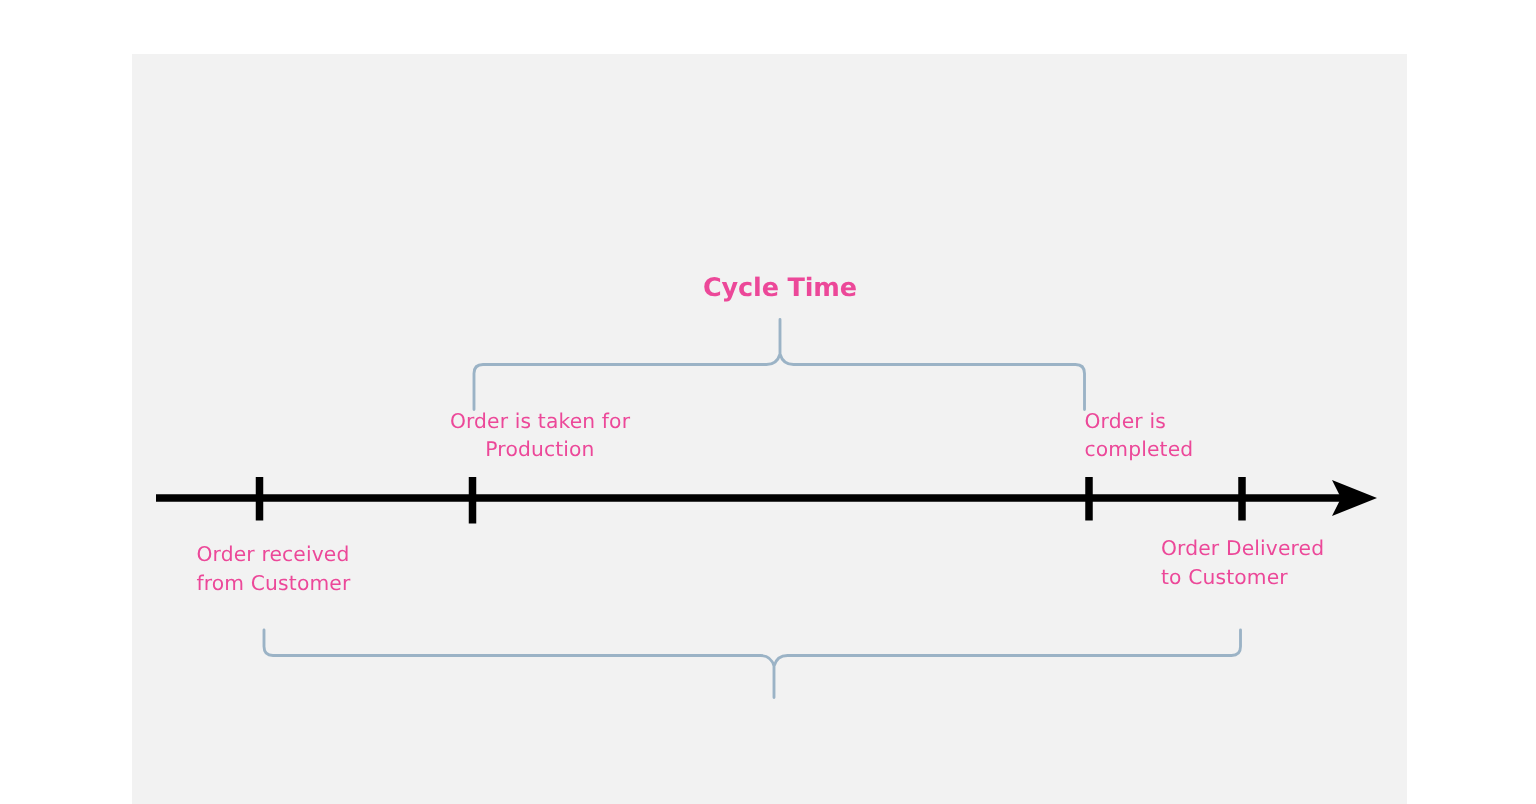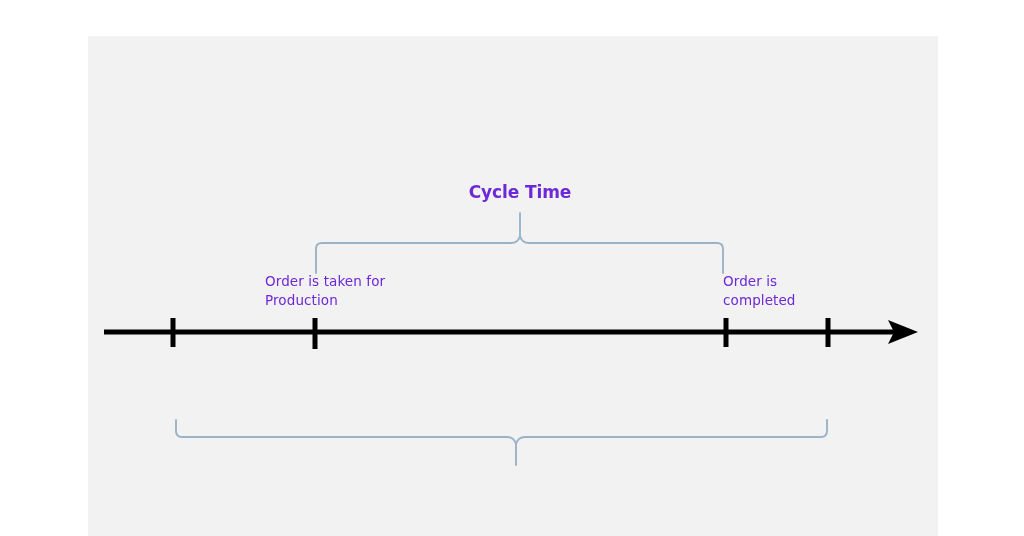--- a/index.html
+++ b/index.html
@@ -25,21 +25,21 @@
   }
   #svg-layer {
     position: absolute;
     left: 0;
     top: 0;
     width: 1024px;
     height: 536px;
   }
   .lbl {
     position: absolute;
-    color: #6d28d9;
+    color: #ec4899;
     font-family: "DejaVu Sans", "Liberation Sans", sans-serif;
     line-height: 1.38;
     white-space: pre-line;
     letter-spacing: 0.1px;
   }
   .node-lbl {
     font-size: 13.5px;
     font-weight: 400;
   }
   .bracket-lbl {
@@ -91,22 +91,26 @@
              L 516,465
              L 516,444
              Q 518,437 525,437
              L 821,437
              Q 827,437 827,431
              L 827,420" fill="none" stroke="#9bb3c6" stroke-width="1.9" stroke-linecap="round" stroke-linejoin="round"></path>
   </svg>
 
   <div class="lbl bracket-lbl ta-center" style="left:420px; top:181px; width:200px;">Cycle Time</div>
 
-  <div class="lbl node-lbl ta-left" style="left:265px; top:272px; width:190px;">Order is taken for
+  <div class="lbl node-lbl ta-left" style="left:265px; top:272px; width:190px;text-align:center;">Order is taken for
 Production</div>
 
   <div class="lbl node-lbl ta-left" style="left:723px; top:272px; width:150px;">Order is
 completed</div>
 
+  <div class="lbl node-lbl ta-left" style="left:131px; top:361px; width:200px;">Order received
+from Customer</div>
 
+  <div class="lbl node-lbl ta-left" style="left:774px; top:357px; width:190px;">Order Delivered
+to Customer</div>
 
 
 </div>
 
 </body></html>

